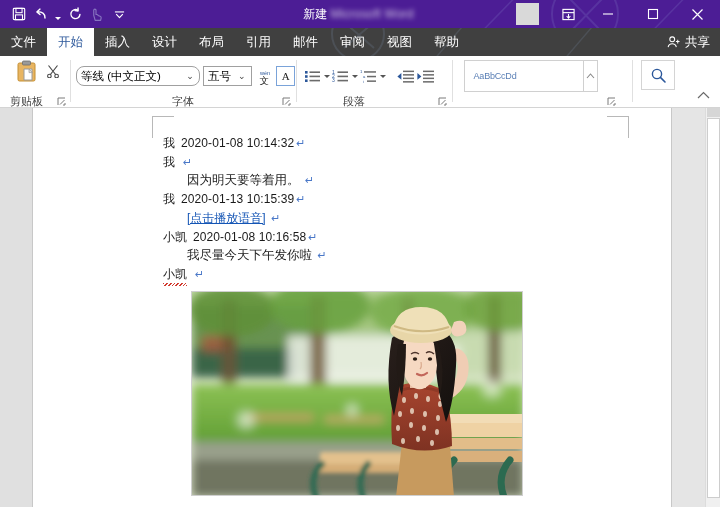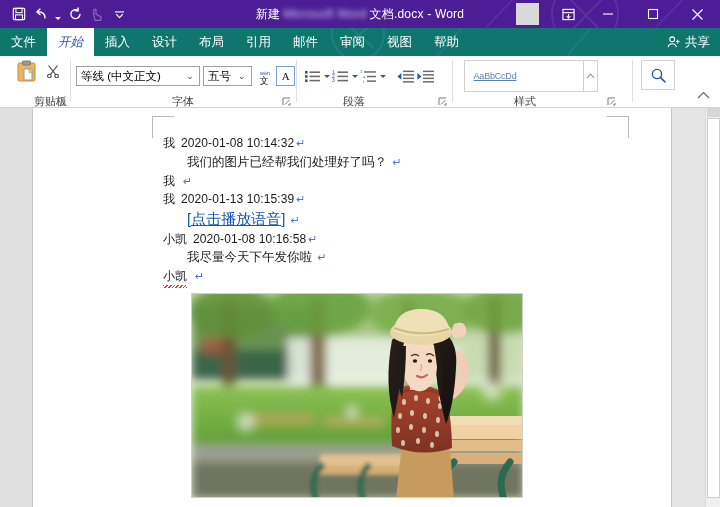--- a/index.html
+++ b/index.html
@@ -46,29 +46,29 @@
   .avatar-wrap { position: relative; display: flex; align-items: flex-end; justify-content: center; width: 23px; height: 22px; background: #d9d9d9; margin-right: 12px; }
   .win-btn {
     width: 45px; height: 28px; display: flex; align-items: center; justify-content: center;
     color: #ffffff; font-size: 12px;
   }
   .win-btn.ribbon-opt { width: 34px; }
 
   
   .tabstrip {
     position: absolute; left: 0; top: 28px; width: 720px; height: 28px;
-    background: #0f766e; overflow: hidden;
+    background: #404040; overflow: hidden;
   }
   .ts-watermark { position: absolute; left: 300px; top: -22px; width: 330px; height: 70px; opacity: .13; }
   .tabs { position: absolute; left: 0; top: 0; height: 28px; display: flex; align-items: stretch; }
   .tab {
     padding: 0 11px; display: flex; align-items: center; justify-content: center;
     color: #ffffff; font-size: 12.5px; white-space: nowrap;
   }
-  .tab.active { background: #ffffff; color: #2b579a; font-style: italic; }
+  .tab.active { background: #ffffff; color: #2b579a; }
   .tell-me { display: flex; align-items: center; color: #e4e9f2; font-size: 12px; padding-left: 10px; gap: 7px; }
   .bulb { width: 11px; height: 13px; position: relative; }
   .share {
     position: absolute; right: 10px; top: 0; height: 28px; display: flex; align-items: center;
     gap: 4px; color: #ffffff; font-size: 12.5px;
   }
 
   
   .ribbon {
     position: absolute; left: 0; top: 56px; width: 720px; height: 52px;
@@ -108,21 +108,21 @@
   .listicon { width: 17px; height: 15px; position: relative; }
   .mini-caret { width: 9px; height: 14px; display: flex; align-items: center; justify-content: center; }
   .mini-caret::after { content: ""; border-left: 3px solid transparent; border-right: 3px solid transparent; border-top: 3.5px solid #555; }
 
   
   .style-gal {
     position: absolute; left: 4px; top: 4px; height: 32px; width: 120px;
     border: 1px solid #d0d0d0; background: #fff; display: flex; align-items: stretch;
   }
   .style-item { width: 60px; display: flex; align-items: center; justify-content: center; overflow: hidden; }
-  .style-item.s1 { font-size: 9px; color: #5a7fb5; letter-spacing: -.2px; text-decoration: underline; }
+  .style-item.s1 { font-size: 9px; color: #5a7fb5; letter-spacing: -.2px; }
   .style-item.s2 { font-size: 21px; color: #1a1a1a; font-weight: bold; letter-spacing: -.5px; }
   .gal-scroll {
     position: absolute; left: 124px; top: 4px; width: 14px; height: 32px;
     border: 1px solid #d0d0d0; border-left: none; background: #fff;
     display: flex; align-items: center; justify-content: center;
   }
   .ribbon-collapse {
     position: absolute; right: 8px; top: 32px; width: 18px; height: 14px;
     display: flex; align-items: center; justify-content: center;
   }
@@ -153,21 +153,21 @@
   .sender { font-family: "DejaVu Sans", sans-serif; margin-right: 6px; position: relative; }
   .sender.misspell { border-bottom: 0; }
   .sender.misspell::after {
     content: ""; position: absolute; left: 0; bottom: -2px; width: 100%; height: 3px;
     background-image: repeating-linear-gradient(135deg, #d23b2f 0 1.3px, transparent 1.3px 2.6px);
   }
   .stamp { letter-spacing: .1px; }
   .pilcrow { color: #4a78c8; margin-left: 2px; font-size: 11px; }
   .bodyline { font-size: 12.5px; color: #1a1a1a; line-height: 19px; padding-left: 24px; white-space: nowrap; }
   .voicelink {
-    color: #1455b5; text-decoration: underline; font-size: 15px;
+    color: #1455b5; text-decoration: underline; font-size: 12px;
   }
   .photo-wrap { margin-top: 7px; padding-left: 28px; }
   .photo {
     width: 332px; height: 205px; position: relative; overflow: hidden;
     border: 1px solid #cfcfcf;
   }
 
   
   .vscroll {
     position: absolute; right: 0; top: 108px; width: 15px; height: 399px;
@@ -224,21 +224,20 @@
         <svg width="13" height="11" viewBox="0 0 14 12">
           <path d="M2 3.2 H12" stroke="#fff" stroke-width="1.2"></path>
           <path d="M3.4 5.6 L7 9.4 L10.6 5.6" fill="none" stroke="#fff" stroke-width="1.3" stroke-linejoin="round"></path>
         </svg>
       </div>
     </div>
 
     <div class="tb-title">
       <span>新建</span>
       <span class="blurred">Microsoft Word</span>
-      <span>文档.docx  -  Word</span>
     </div>
 
     <div class="tb-right">
       <div class="avatar-wrap">
         <div class="head"></div>
           <div class="body"></div>
       </div>
       <div class="win-btn ribbon-opt">
         <svg width="13" height="13" viewBox="0 0 14 14">
           <rect x="1" y="1.5" width="12" height="11" fill="none" stroke="#fff" stroke-width="1.2"></rect>
@@ -328,34 +327,34 @@
           <path d="M15 9 l3.6 3.6 h-3.6 z" fill="#dcdcdc" stroke="#9a9a9a" stroke-width=".7"></path>
         </svg>
       </div>
       <div class="scissors">
         <svg width="14" height="14" viewBox="0 0 14 14">
           <path d="M2.5 1.5 L10 11 M11.5 1.5 L4 11" stroke="#4a4a4a" stroke-width="1.2" fill="none"></path>
           <circle cx="3.4" cy="12" r="1.8" fill="none" stroke="#4a4a4a" stroke-width="1.1"></circle>
           <circle cx="10.6" cy="12" r="1.8" fill="none" stroke="#4a4a4a" stroke-width="1.1"></circle>
         </svg>
       </div>
-      <div class="grp-label" style="text-align:left; left:10px; width:42px;margin-left:24px;">剪贴板</div>
+      <div class="grp-label" style="text-align:left; left:10px; width:42px;">剪贴板</div>
       <div class="dialog-launcher" style="left:56px;">
         <svg width="9" height="9" viewBox="0 0 9 9">
             <path d="M1 8 V1 H8" stroke="#7a7a7a" stroke-width="1" fill="none"></path>
             <path d="M3 7.5 L7.5 3" stroke="#7a7a7a" stroke-width="1"></path>
             <path d="M8 6 V8 H6" stroke="#7a7a7a" stroke-width="1" fill="none"></path>
           </svg>
       </div>
     </div>
     <div class="grp-sep" style="left:70px;"></div>
 
     <div class="grp" style="left:71px; width:224px;">
       <div class="grp-body" style="padding-left:5px; gap:3px;">
-        <div class="combo" style="width:133px;">
+        <div class="combo" style="width:133px;border-radius:8px;">
           <span class="txt">等线 (中文正文)</span>
           <span class="cv">⌄</span>
         </div>
         <div class="combo" style="width:52px;justify-content:center;">
           <span class="txt">五号</span>
           <span class="cv">⌄</span>
         </div>
         <div class="sqbtn" title="拼音指南">
           <svg width="17" height="17" viewBox="0 0 17 17">
             <text x="4" y="7" font-size="5.5" fill="#2b579a" font-family="Liberation Sans, sans-serif">wén</text>
@@ -445,21 +444,20 @@
 
     <div class="grp" style="left:460px; width:168px;">
       <div class="style-gal">
         <div class="style-item s1">AaBbCcDd</div>
       </div>
       <div class="gal-scroll">
         <svg width="9" height="6" viewBox="0 0 9 6">
             <path d="M1 5 L4.5 1 L8 5" stroke="#8a8a8a" stroke-width="1.1" fill="none"></path>
           </svg>
       </div>
-      <div class="grp-label" style="left:0; width:130px;">样式</div>
       <div class="dialog-launcher" style="left:146px;">
         <svg width="9" height="9" viewBox="0 0 9 9">
             <path d="M1 8 V1 H8" stroke="#7a7a7a" stroke-width="1" fill="none"></path>
             <path d="M3 7.5 L7.5 3" stroke="#7a7a7a" stroke-width="1"></path>
             <path d="M8 6 V8 H6" stroke="#7a7a7a" stroke-width="1" fill="none"></path>
           </svg>
       </div>
     </div>
     <div class="grp-sep" style="left:632px;"></div>
 
@@ -486,27 +484,27 @@
       <div class="margin-mark mm-tl"></div>
       <div class="margin-mark mm-tr"></div>
 
       <div class="content">
 
         <div class="msgline">
           <span class="sender">我</span>
           <span class="stamp">2020-01-08 10:14:32</span>
           <span class="pilcrow">↵</span>
         </div>
-        <div class="bodyline">
-          <span>我们的图片已经帮我们处理好了吗？</span>
-          <span class="pilcrow">↵</span>
-        </div>
 
         <div class="msgline">
           <span class="sender">我</span>
+          <span class="pilcrow">↵</span>
+        </div>
+        <div class="bodyline">
+          <span>因为明天要等着用。</span>
           <span class="pilcrow">↵</span>
         </div>
 
         <div class="msgline">
           <span class="sender">我</span>
           <span class="stamp">2020-01-13 10:15:39</span>
           <span class="pilcrow">↵</span>
         </div>
         <div class="bodyline">
           <span class="voicelink">[点击播放语音]</span>

